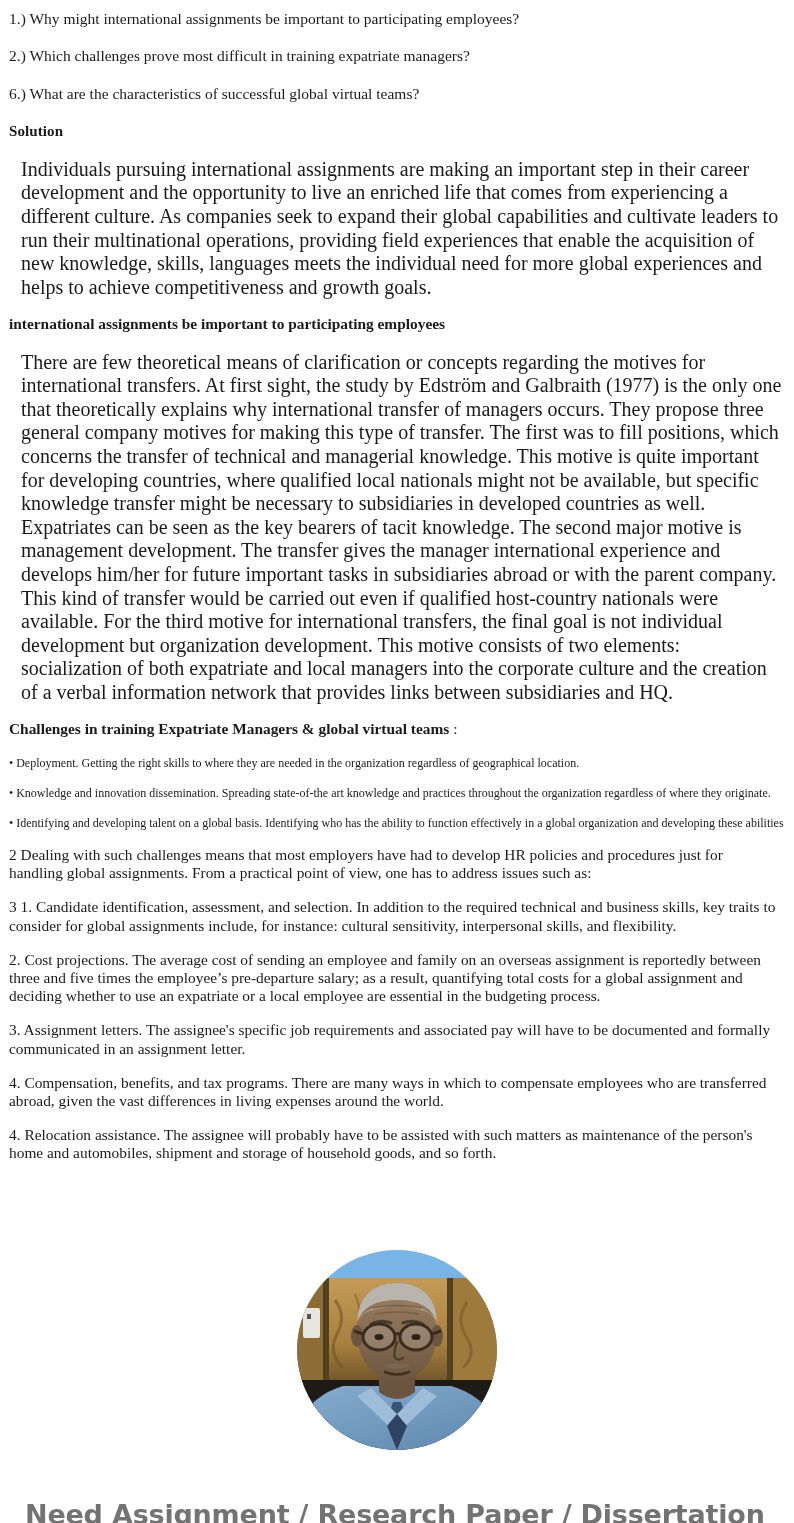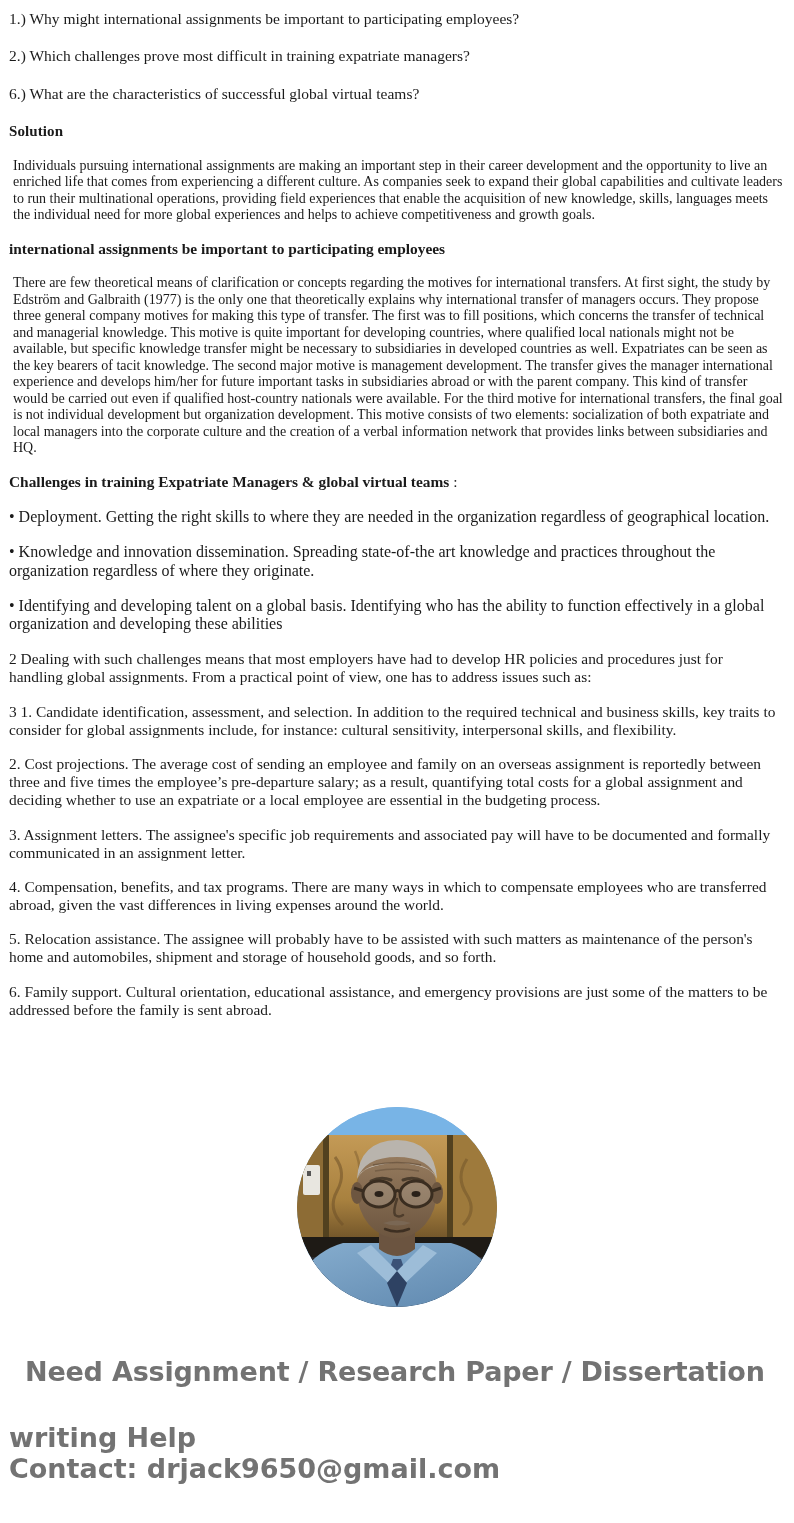--- a/index.html
+++ b/index.html
@@ -28,38 +28,38 @@
 
   h2.solution {
     font-size: 15px;
     font-weight: bold;
     margin: 0 0 18px 0;
     line-height: 1.2;
     letter-spacing: 0.1px;
   }
 
   p.body {
-    font-size: 14px;
-    line-height: 1.18;
-    margin: 0 0 16px 4px;
+    font-size: 20px;
+    line-height: 1.18;
+    margin: 0 0 16px 12px;
     text-align: left;
   }
 
   p.subhead {
     font-size: 15.4px;
     font-weight: bold;
     line-height: 1.18;
     margin: 0 0 17px 0;
   }
   p.subhead .tail {
     font-weight: normal;
   }
 
   p.bullet {
-    font-size: 16px;
+    font-size: 12px;
     line-height: 1.18;
     margin: 0 0 16px 0;
   }
 
   p.numbered {
     font-size: 15.4px;
     line-height: 1.18;
     margin: 0 8px 16px 0;
   }
 
@@ -126,22 +126,21 @@
 
   <p class="bullet">• Deployment. Getting the right skills to where they are needed in the organization regardless of geographical location.</p>
   <p class="bullet">• Knowledge and innovation dissemination. Spreading state-of-the art knowledge and practices throughout the organization regardless of where they originate.</p>
   <p class="bullet">• Identifying and developing talent on a global basis. Identifying who has the ability to function effectively in a global organization and developing these abilities</p>
 
   <p class="numbered">2 Dealing with such challenges means that most employers have had to develop HR policies and procedures just for handling global assignments. From a practical point of view, one has to address issues such as:</p>
   <p class="numbered">3 1. Candidate identification, assessment, and selection. In addition to the required technical and business skills, key traits to consider for global assignments include, for instance: cultural sensitivity, interpersonal skills, and flexibility.</p>
   <p class="numbered">2. Cost projections. The average cost of sending an employee and family on an overseas assignment is reportedly between three and five times the employee’s pre-departure salary; as a result, quantifying total costs for a global assignment and deciding whether to use an expatriate or a local employee are essential in the budgeting process.</p>
   <p class="numbered">3. Assignment letters. The assignee's specific job requirements and associated pay will have to be documented and formally communicated in an assignment letter.</p>
   <p class="numbered">4. Compensation, benefits, and tax programs. There are many ways in which to compensate employees who are transferred abroad, given the vast differences in living expenses around the world.</p>
-  <p class="numbered">5. Relocation assistance. The assignee will probably have to be assisted with such matters as maintenance of the person's home and automobiles, shipment and storage of household goods, and so forth.</p>
-  <p class="numbered">6. Family support. Cultural orientation, educational assistance, and emergency provisions are just some of the matters to be addressed before the family is sent abroad.</p>
+  <p class="numbered">4. Relocation assistance. The assignee will probably have to be assisted with such matters as maintenance of the person's home and automobiles, shipment and storage of household goods, and so forth.</p>
 
   <div class="portrait-wrap">
     <div class="portrait">
       <svg width="200" height="200" viewBox="0 0 200 200">
         <defs>
           <clipPath id="circleClip">
               <circle cx="100" cy="100" r="100"></circle>
             </clipPath>
           <linearGradient id="backdropGrad" x1="0" y1="0" x2="0" y2="1">
             <stop offset="0%" stop-color="#c49a56"></stop>

